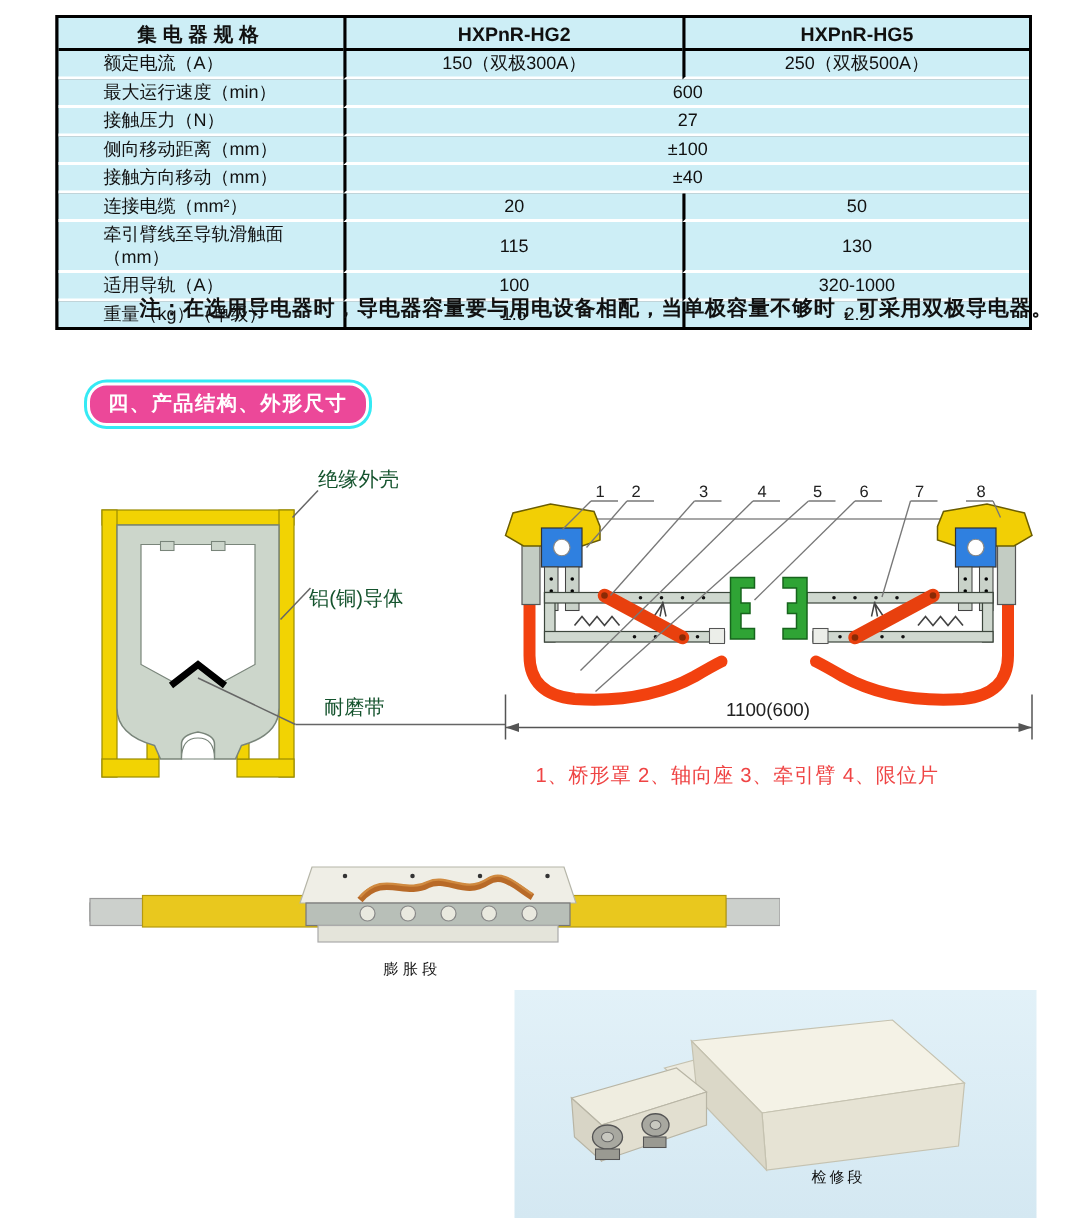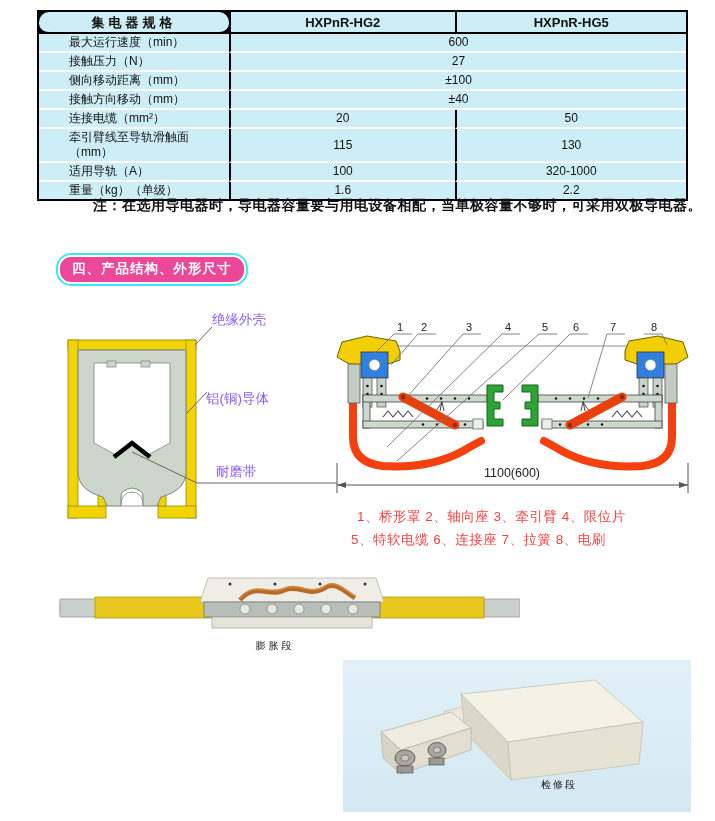--- a/index.html
+++ b/index.html
@@ -8,30 +8,30 @@
   .abs{position:absolute;}
 
   
   table.spec{border-collapse:separate;border-spacing:0;width:651px;
              border:2px solid #000;background:#000;}
   table.spec td,table.spec th{background:#cdeef6;border-bottom:2px solid #fff;
              font-size:12px;line-height:15px;height:15px;padding:1px 2px;vertical-align:middle;}
   table.spec tr:last-child td{border-bottom:none;}
   table.spec .c2,table.spec .c3{border-left:2px solid #000;text-align:center;}
   table.spec th{font-size:13px;font-weight:bold;height:18px;border-bottom:2px solid #000;text-align:center;}
-  table.spec th.c1{letter-spacing:4px;border-radius:10px;}
+  table.spec th.c1{letter-spacing:4px;}
   table.spec td.c1{padding-left:30px;text-align:left;}
 
   .note{font-size:14px;font-weight:bold;letter-spacing:.5px;}
 
   .pill{display:inline-block;background:#ec4899;color:#fff;font-size:13.5px;font-weight:bold;
         padding:3px 12px 4px 12px;border:2px solid #fff;border-radius:13px;
         box-shadow:0 0 0 2px #35eaf4;letter-spacing:1px;}
 
-  .dlabel{font-size:13.5px;color:#8b5cf6;white-space:nowrap;}
+  .dlabel{font-size:13.5px;color:#14532d;white-space:nowrap;}
   .legend{font-size:13.5px;color:#ef4444;white-space:nowrap;letter-spacing:.5px;}
   .caption{font-size:10px;color:#111;letter-spacing:3px;white-space:nowrap;}
 
   .photo-blue{background:linear-gradient(180deg,#e2f1f8 0%,#d4e8f2 100%);}
   svg{display:block;}
 </style>
 </head>
 <body>
 
 <div class="page">
@@ -40,20 +40,25 @@
     <colgroup>
         <col style="width:191px">
         <col style="width:227px">
         <col style="width:233px">
       </colgroup>
     <tbody>
         <tr>
       <th class="c1">集电器规格</th>
       <th class="c2">HXPnR-HG2</th>
       <th class="c3">HXPnR-HG5</th>
+    </tr>
+    <tr>
+      <td class="c1">额定电流（A）</td>
+      <td class="c2">150（双极300A）</td>
+      <td class="c3">250（双极500A）</td>
     </tr>
     <tr>
       <td class="c1">最大运行速度（min）</td>
       <td class="c2" colspan="2">600</td>
     </tr>
     <tr>
       <td class="c1">接触压力（N）</td>
       <td class="c2" colspan="2">27</td>
     </tr>
     <tr>
@@ -203,21 +208,20 @@
       <line x1="2" y1="148" x2="2" y2="178"></line>
       <line x1="353" y1="148" x2="353" y2="178"></line>
       <line x1="2" y1="170" x2="353" y2="170"></line>
     </g>
     <polygon points="2,170 11,167 11,173" fill="#555"></polygon>
     <polygon points="353,170 344,167 344,173" fill="#555"></polygon>
     <text x="177" y="162" font-size="12.5" fill="#222" text-anchor="middle">1100(600)</text>
   </svg>
 
   <div class="abs legend" style="left:357px;top:508px;">1、桥形罩 2、轴向座  3、牵引臂 4、限位片</div>
-  <div class="abs legend" style="left:351px;top:531px;">5、特软电缆 6、连接座 7、拉簧  8、电刷</div>
 
   <svg class="abs" style="left:40px;top:572px;" width="480" height="66" viewBox="0 0 480 66">
     <rect x="20" y="30" width="440" height="12" fill="#b6bab6" stroke="#8c908c" stroke-width="0.8"></rect>
     <rect x="20" y="27" width="42" height="18" fill="#ccd0cc" stroke="#999" stroke-width="0.8"></rect>
     <rect x="444" y="27" width="36" height="18" fill="#ccd0cc" stroke="#999" stroke-width="0.8"></rect>
     <rect x="55" y="25" width="135" height="21" fill="#e9c81e" stroke="#b5990d" stroke-width="0.8"></rect>
     <rect x="332" y="25" width="112" height="21" fill="#e9c81e" stroke="#b5990d" stroke-width="0.8"></rect>
     <polygon points="168,6 336,6 344,30 160,30" fill="#efeee6" stroke="#b5b5a8" stroke-width="0.8"></polygon>
     <g fill="#333">
         <circle cx="190" cy="12" r="1.5"></circle>

